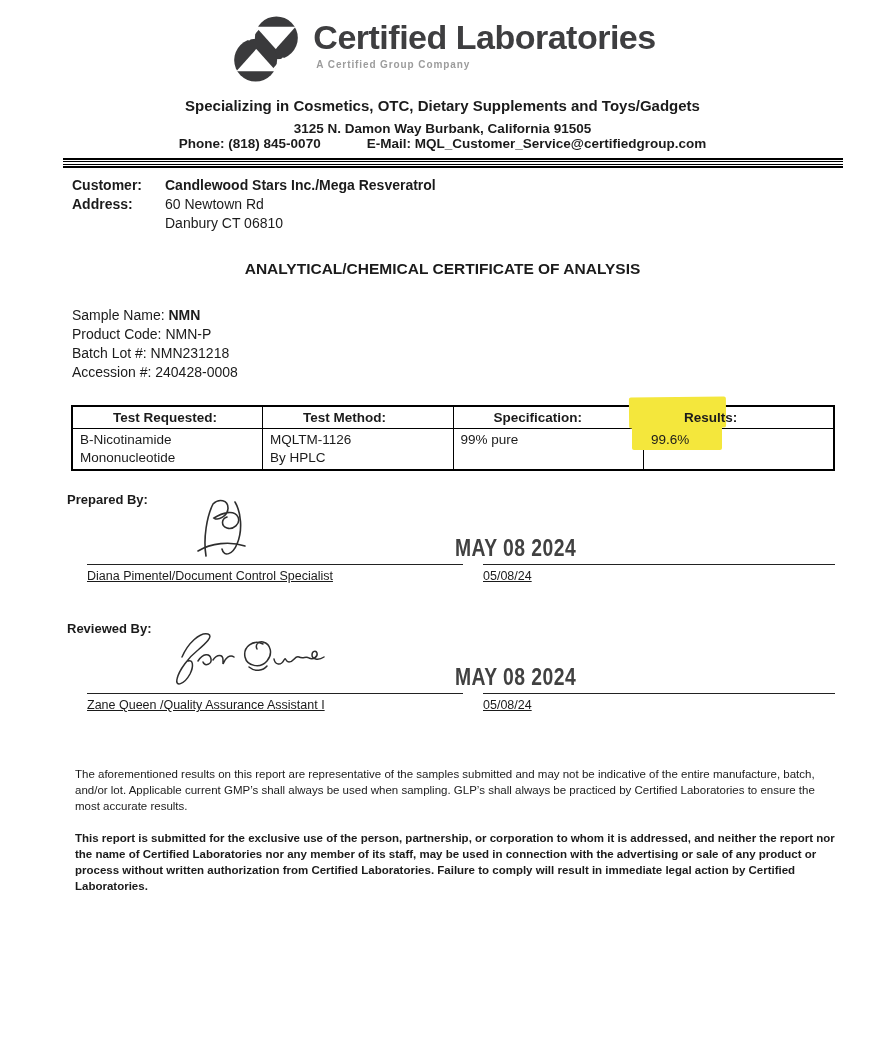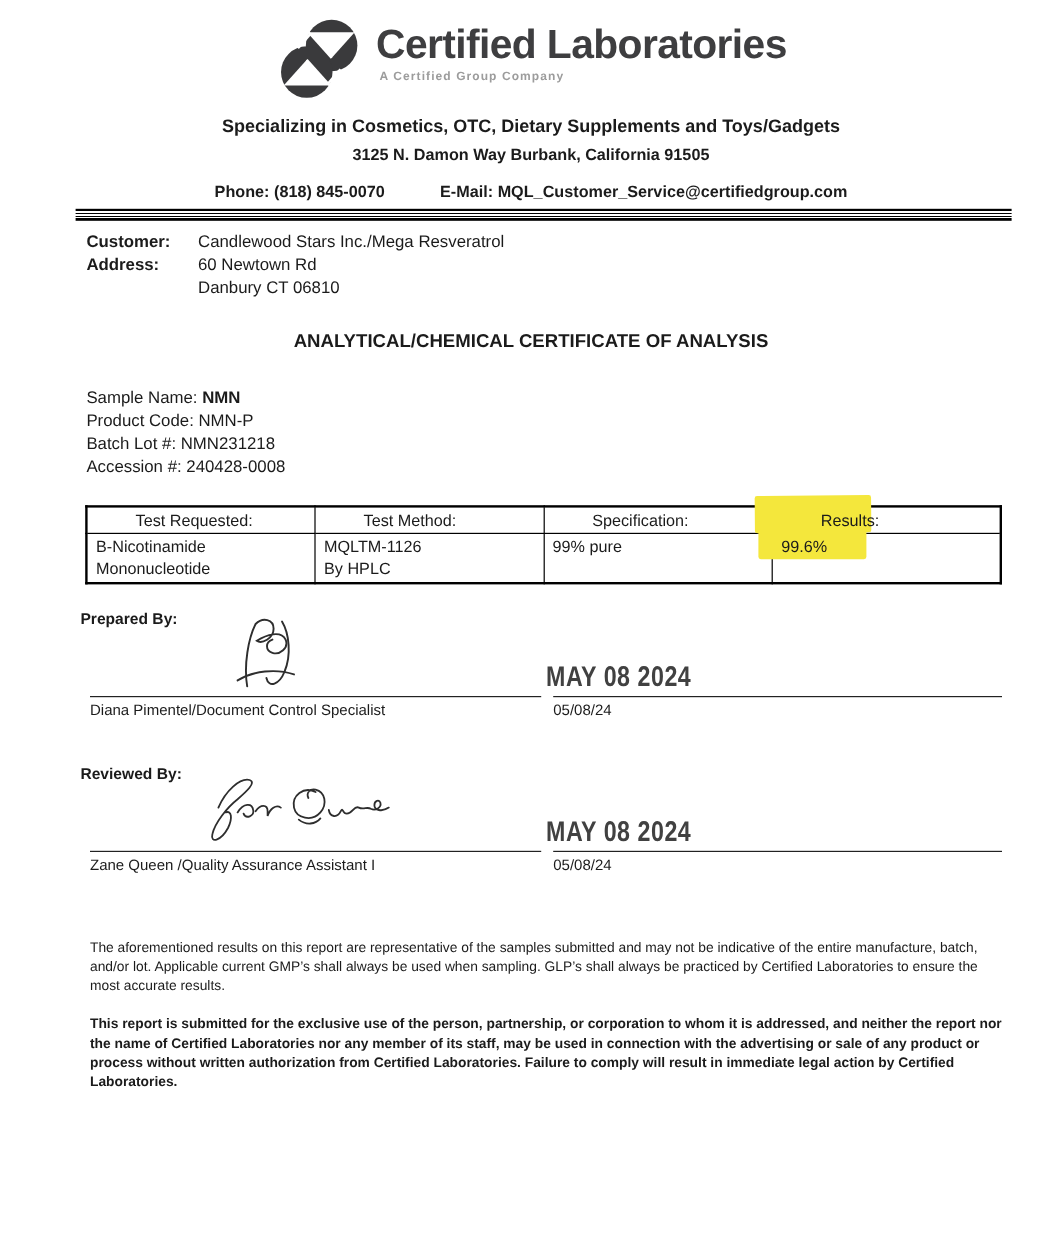--- a/index.html
+++ b/index.html
@@ -12,54 +12,54 @@
     overflow:hidden;
   }
   
   .logo-row{display:flex;justify-content:center;align-items:flex-start;gap:10px;padding-top:12px;height:78px;}
   .logo-mark{width:74px;height:74px;flex:0 0 auto;}
   .company-text{display:flex;flex-direction:column;}
   .company-name{font-size:34px;font-weight:bold;color:#3e3e40;letter-spacing:-0.5px;line-height:40px;margin-top:5px;}
   .company-tagline{font-size:10px;font-weight:bold;color:#9c9c9c;letter-spacing:0.9px;margin-top:2px;margin-left:3px;}
   .spec-line{text-align:center;font-weight:bold;font-size:15px;margin-top:7px;}
   .addr-line{text-align:center;font-weight:bold;font-size:13.5px;margin-top:7px;}
-  .phone-line{display:flex;justify-content:center;gap:46px;font-weight:bold;font-size:13.5px;margin-top:16px;}
+  .phone-line{display:flex;justify-content:center;gap:46px;font-weight:bold;font-size:13.5px;margin-top:0;}
   .separator{margin:7px 42px 0 63px;height:10px;
     background:linear-gradient(#000 0 2px,transparent 2px 3.5px,#000 3.5px 4.5px,transparent 4.5px 6px,#000 6px 7px,transparent 7px 8px,#000 8px 10px);}
   
   .customer-block{margin:8px 0 0 72px;display:grid;grid-template-columns:93px auto;font-size:14px;line-height:19px;}
   .cust-label{font-weight:bold;}
-  .cust-name{font-weight:normal;}
+  .cust-name{font-weight:bold;}
   
   .coa-title{text-align:center;font-weight:bold;font-size:15.5px;margin-top:27px;}
   
   .sample-block{margin:0 0 0 72px;font-size:14px;line-height:19px;}
   .sample-block.first{margin-top:28px;}
   .sample-block.second{margin-top:17px;}
   .bold{font-weight:bold;}
   
   .table-wrap{position:relative;margin:23px 0 0 71px;width:764px;}
   table.coa{width:100%;border-collapse:collapse;font-size:13.5px;table-layout:fixed;border:2px solid #000;}
   table.coa th,table.coa td{border:1.5px solid #000;padding:1px 7px;text-align:left;position:relative;z-index:1;background:transparent;}
-  table.coa th{font-weight:normal;height:19px;padding-left:40px;}
+  table.coa th{font-weight:bold;height:19px;padding-left:40px;}
   table.coa td{height:37px;vertical-align:top;white-space:pre-line;line-height:18px;padding-top:2px;}
   .hl{position:absolute;background:#f4e73c;z-index:0;}
   .hl1{left:558px;top:-8px;width:97px;height:31px;transform:rotate(-0.5deg);border-radius:2px;}
   .hl2{left:561px;top:20px;width:90px;height:25px;border-radius:2px;}
   
   .sig-section{position:relative;height:96px;}
   .sig-section.prepared{margin-top:19px;}
   .sig-section.reviewed{margin-top:33px;}
   .sig-label{position:absolute;left:67px;top:2px;font-weight:bold;font-size:13px;}
   .signature-svg{position:absolute;}
   .signature-svg.prepared-sig{left:185px;top:6px;width:78px;height:68px;}
   .signature-svg.reviewed-sig{left:168px;top:4px;width:170px;height:70px;}
   .stamp{position:absolute;left:455px;top:46px;font-weight:bold;font-size:22px;color:#414141;
     transform:scale(0.88,1.08);transform-origin:left bottom;letter-spacing:0.5px;white-space:nowrap;}
-  .sig-lines{position:absolute;left:75px;right:50px;top:74px;display:flex;gap:10px;}
+  .sig-lines{position:absolute;left:87px;right:50px;top:74px;display:flex;gap:20px;text-decoration:underline;}
   .sig-col-left{width:376px;flex:0 0 auto;}
   .sig-col-right{flex:1 1 auto;}
   .sig-rule{border-top:1.5px solid #222;height:0;}
   .sig-name{font-size:12.5px;margin-top:4px;}
   
   .disclaimers{margin:51px 50px 0 75px;width:760px;font-size:11.5px;line-height:16px;}
   .disclaimer-2{margin-top:16px;font-weight:bold;}
 </style>
 </head>
 <body>

